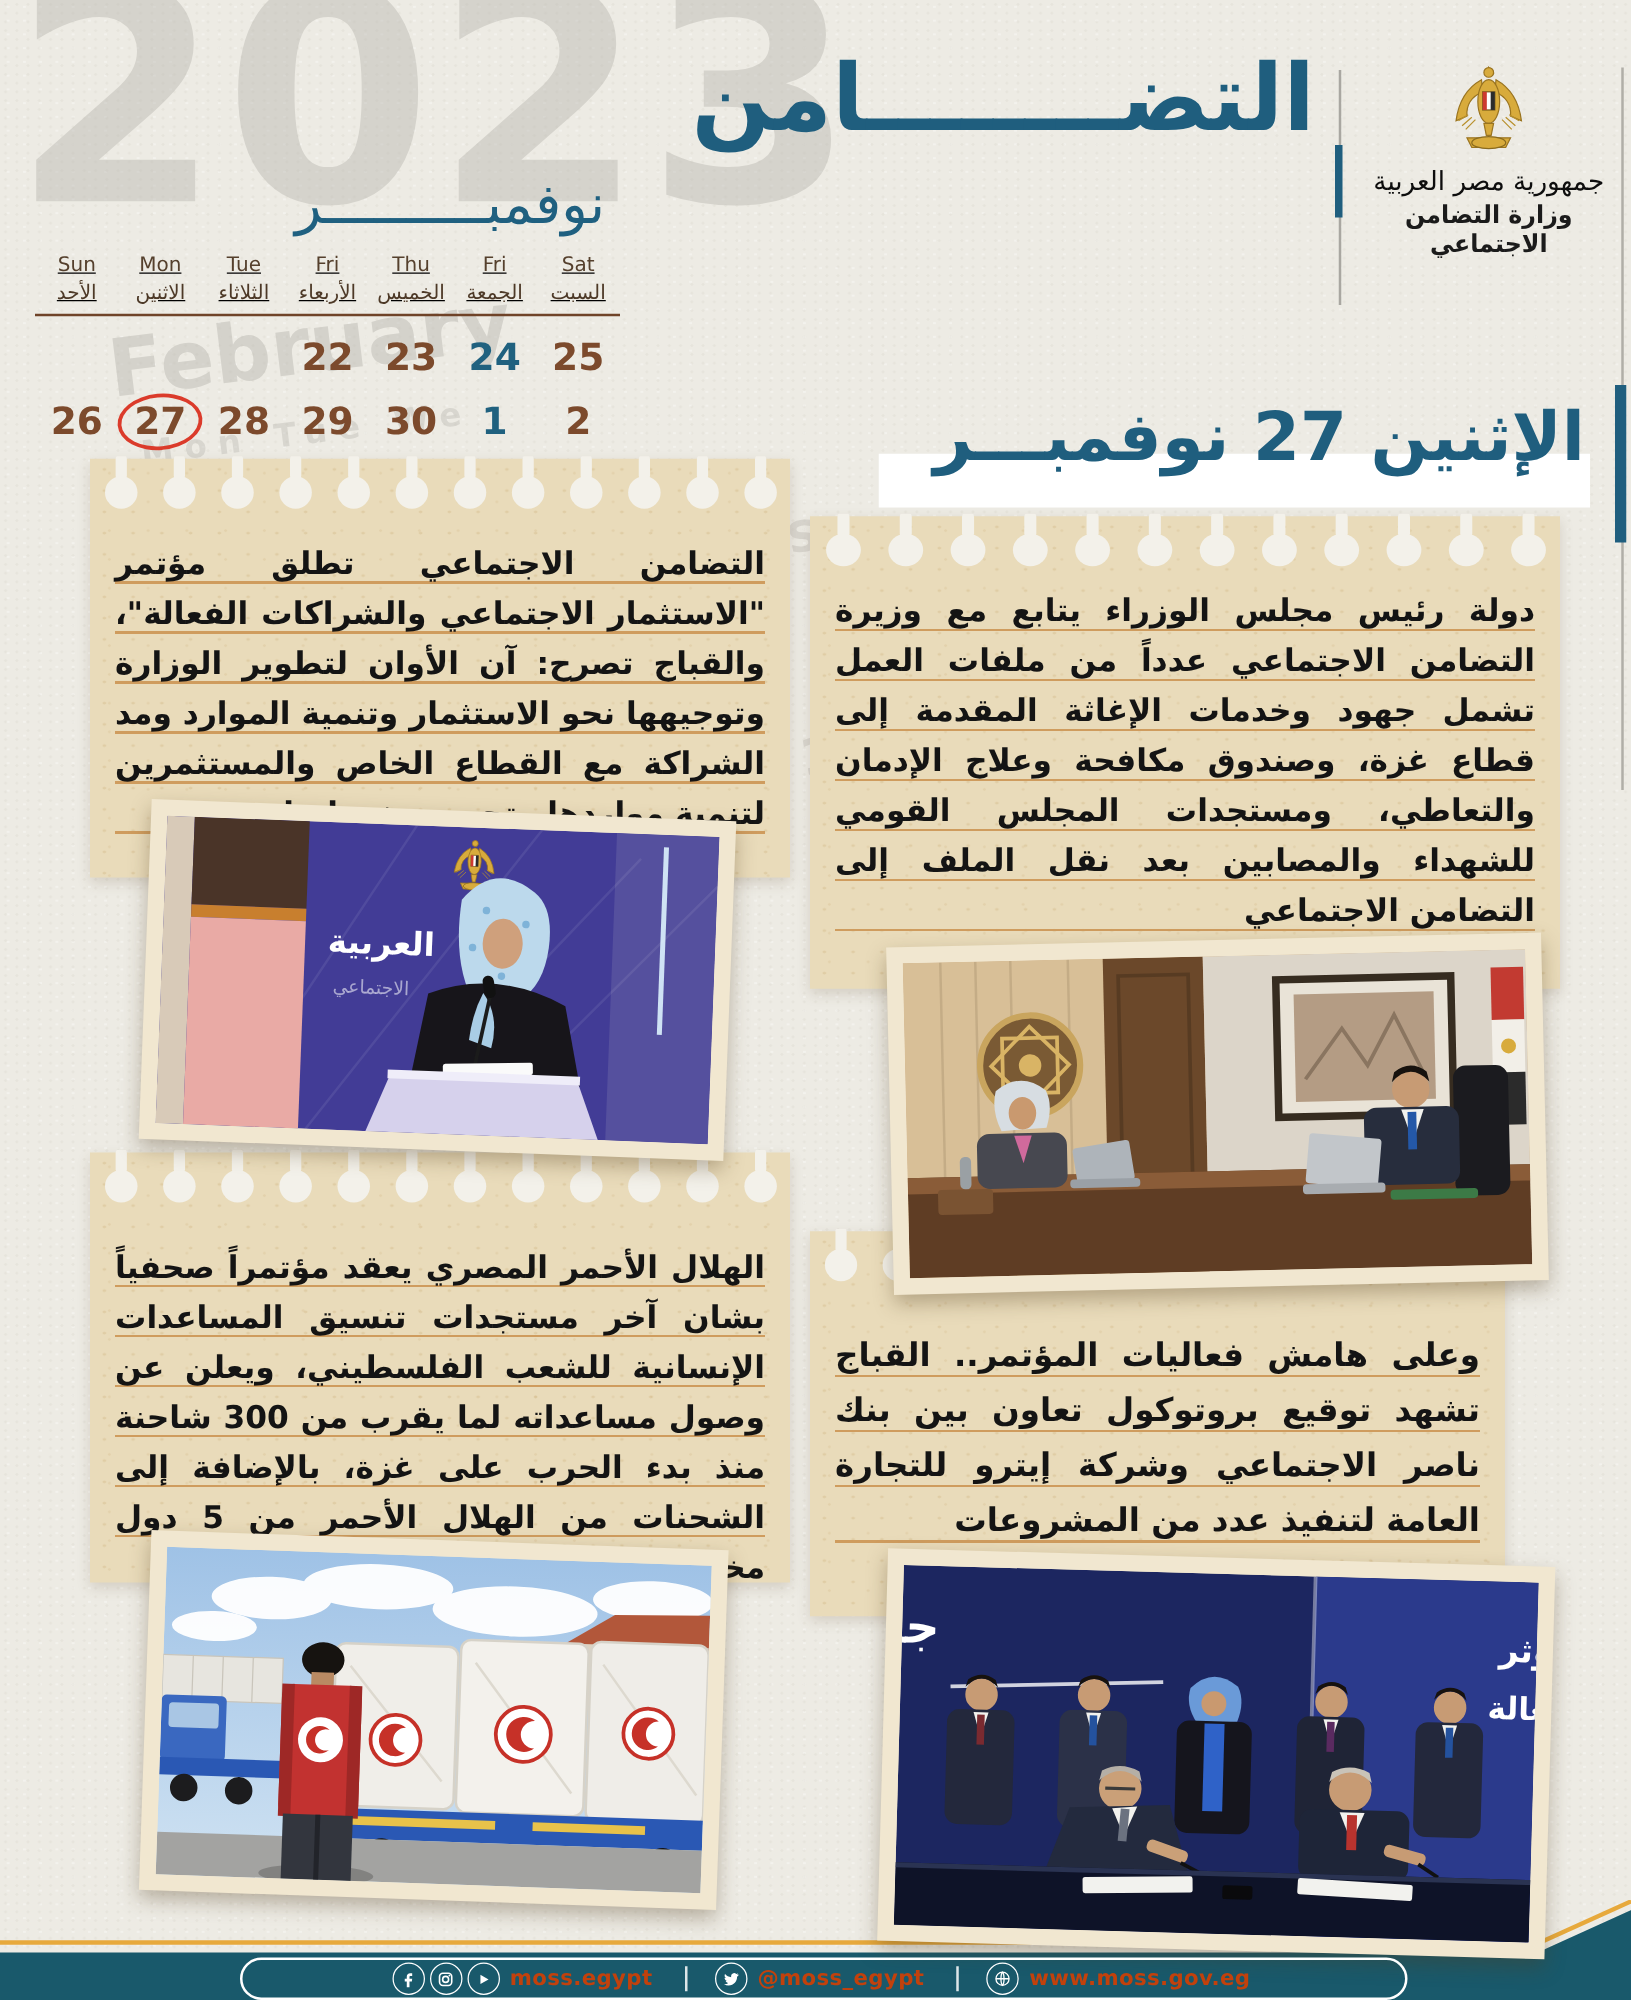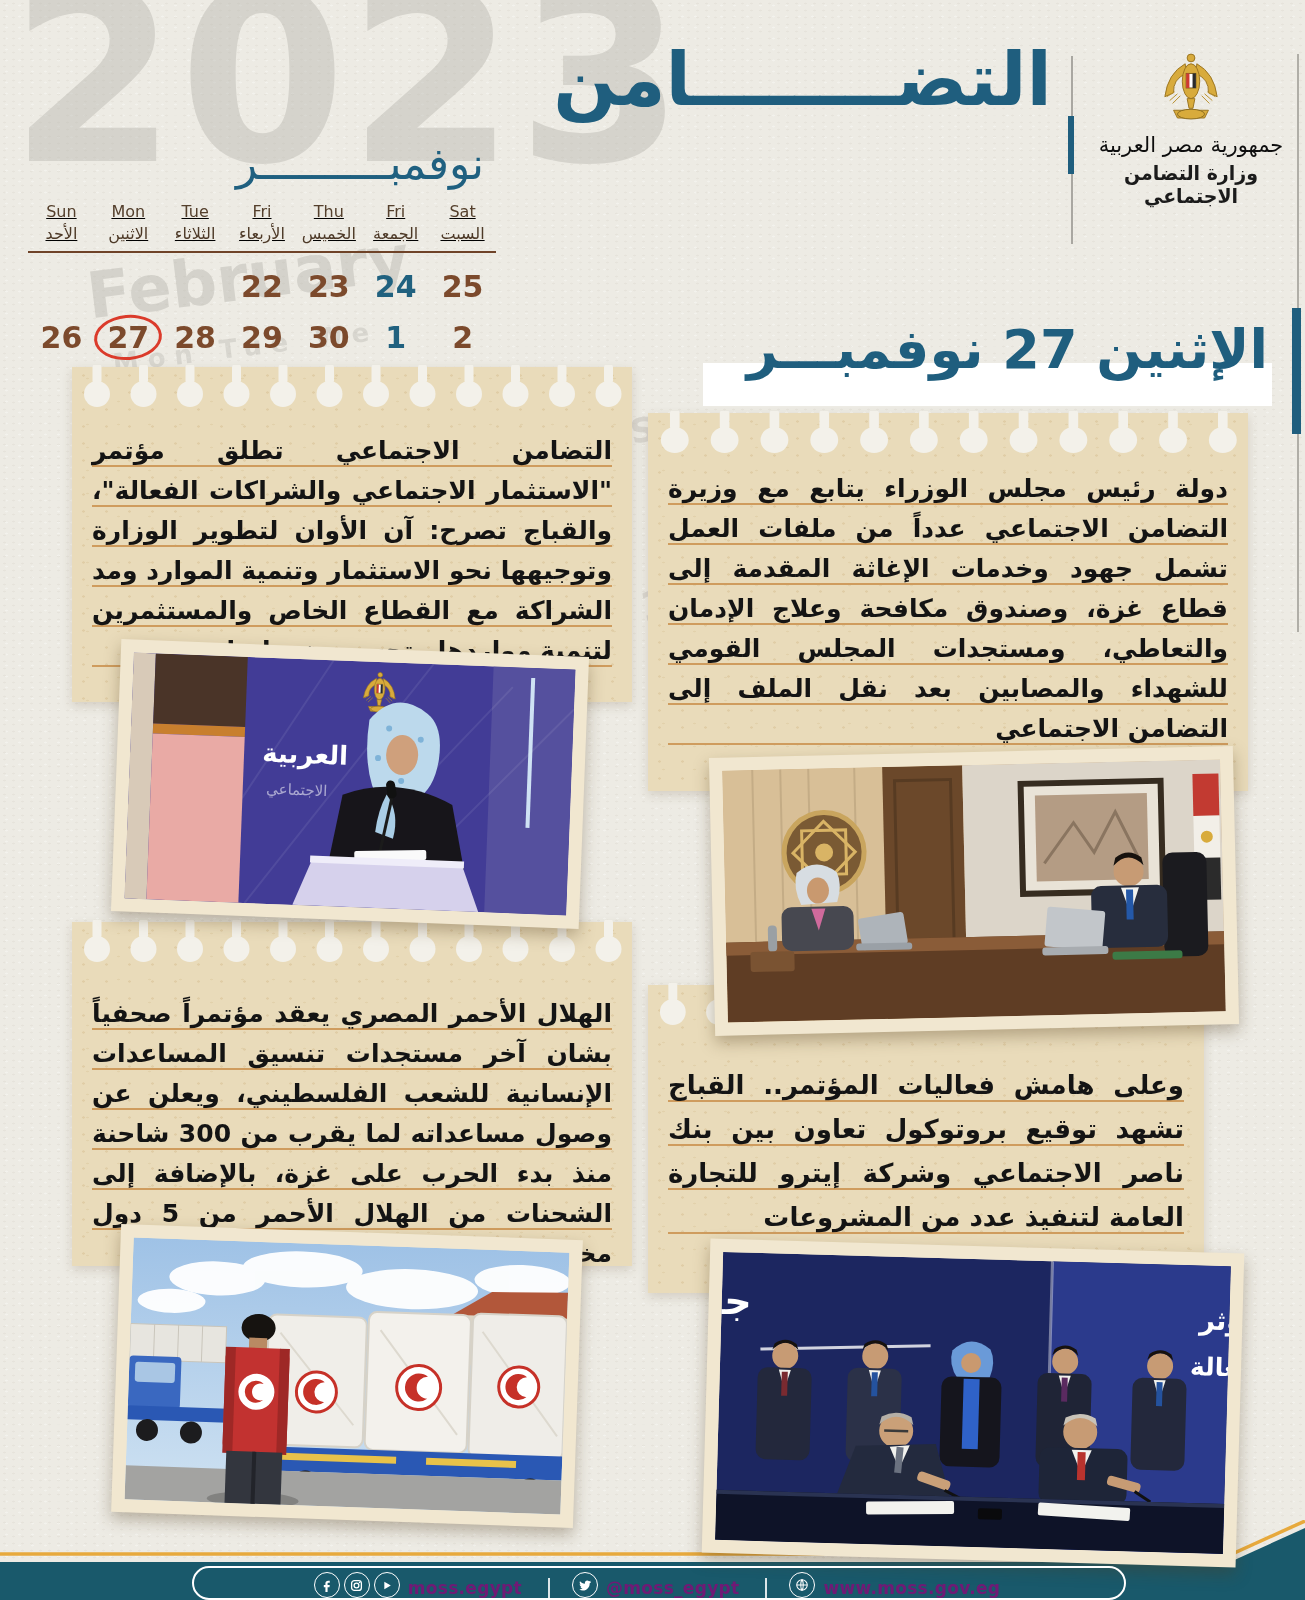--- a/index.html
+++ b/index.html
@@ -76,22 +76,22 @@
   .polaroid{position:absolute;background:#f1e7d0;padding:13px;z-index:5;
             box-shadow:0 7px 16px rgba(80,60,30,.35);}
   .photo1{left:116px;top:648px;transform:rotate(2.2deg);}
   .photo2{left:116px;top:1232px;transform:rotate(2deg);}
   .photo3{left:712px;top:752px;transform:rotate(-1.3deg);}
   .photo4{left:706px;top:1246px;transform:rotate(1.6deg);}
   .polaroid svg{display:block;}
   
   .footer-svg{left:0;top:1520px;z-index:4;}
   .pill{left:192px;top:1566px;width:930px;height:30px;z-index:6;
-        border:2px solid #ffffff;border-radius:18px;color:#701a75;
-        display:flex;align-items:flex-end;justify-content:center;
+        border:2px solid #ffffff;border-radius:18px;color:#c2410c;
+        display:flex;align-items:center;justify-content:center;
         font-size:17px;font-weight:bold;letter-spacing:.3px;}
   .icon-c{width:24px;height:24px;border:1.6px solid #fff;border-radius:50%;
           display:flex;align-items:center;justify-content:center;margin:0 2px;flex:none;}
   .pill .label{margin:0 6px;}
   .pill .sep{width:2px;height:20px;background:rgba(255,255,255,.85);margin:0 20px;flex:none;}
 </style>
 </head>
 <body>
 
 <svg width="0" height="0" style="position:absolute" aria-hidden="true">

